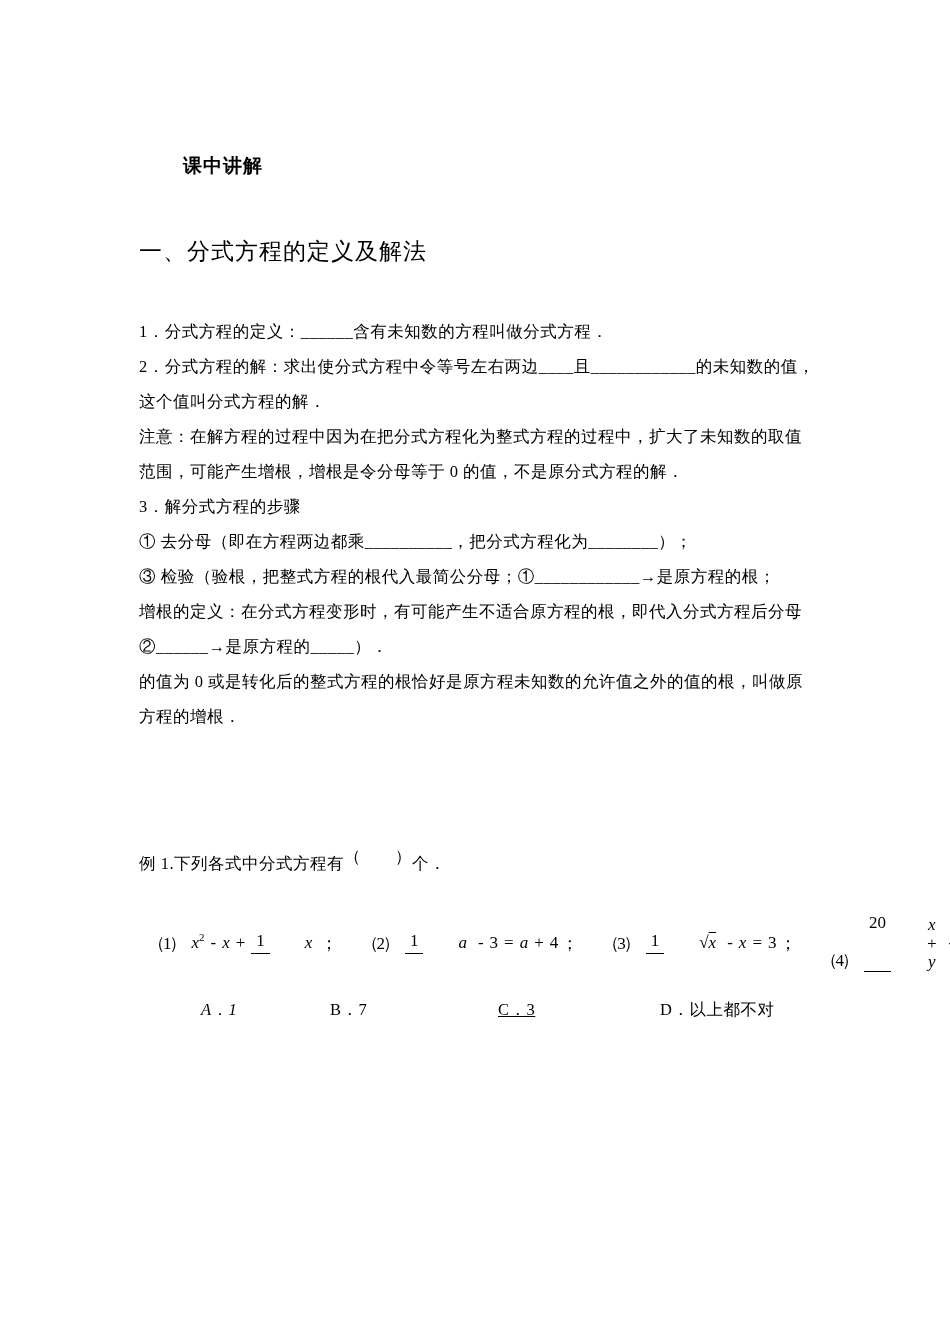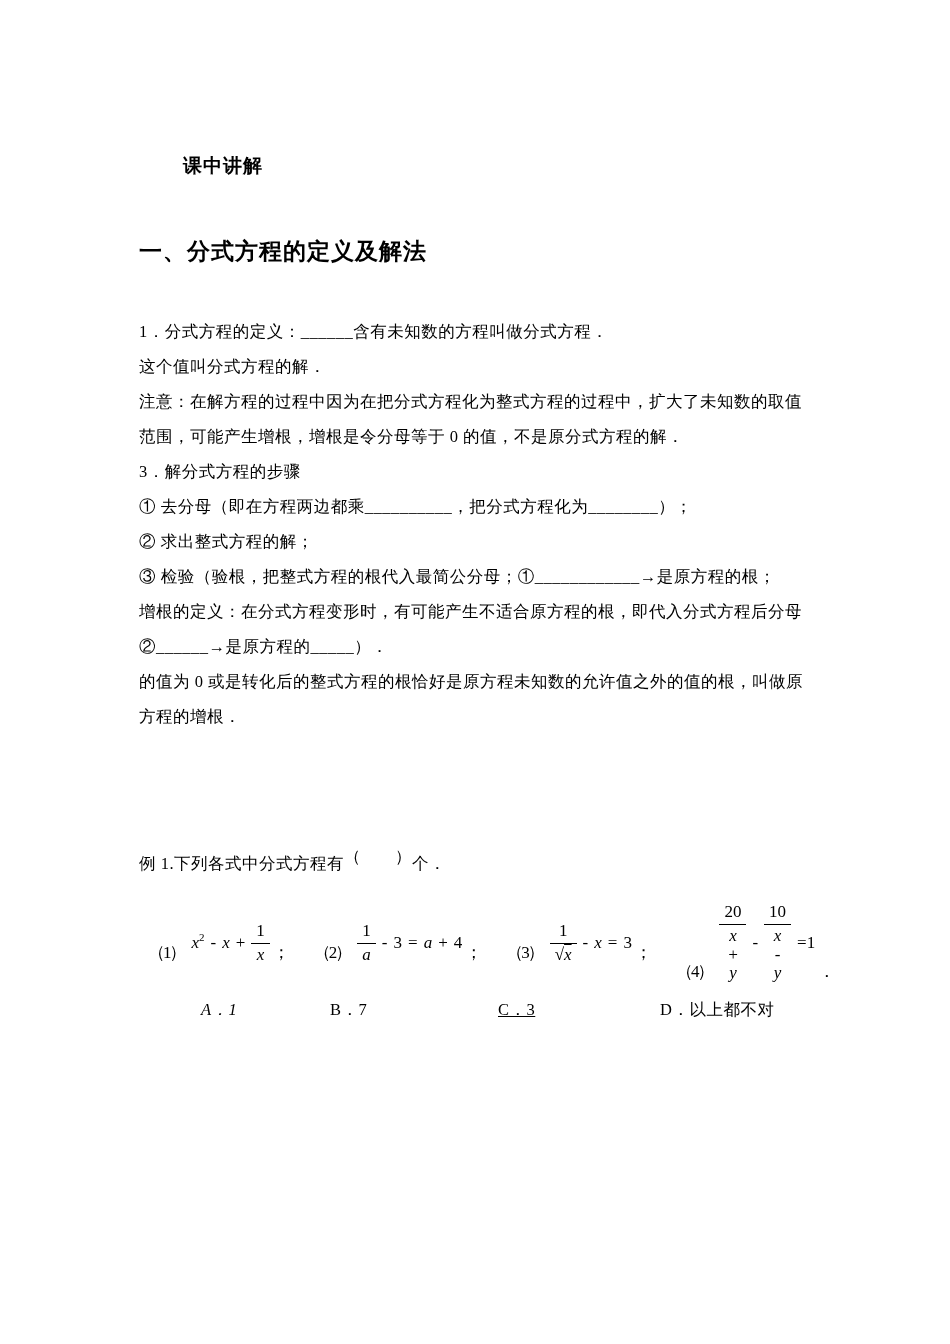--- a/index.html
+++ b/index.html
@@ -25,21 +25,21 @@
     font-size: 19px;
     letter-spacing: 1px;
     white-space: pre;
     margin-left: 44px;
   }
   .doc-heading {
     position: absolute;
     left: 139px;
     top: 236px;
     font-family: "Liberation Sans", "DejaVu Sans", sans-serif;
-    font-weight: bold;
+    font-weight: normal;
     font-size: 23px;
     letter-spacing: 1px;
     white-space: pre;
   }
   .body-block {
     position: absolute;
     left: 139px;
     top: 314px;
     width: 680px;
     font-size: 16.5px;
@@ -88,23 +88,24 @@
     display: inline-flex;
     align-items: center;
     gap: 6px;
   }
   .fsep {
     align-self: flex-end;
     margin-left: 3px;
   }
   .frac {
     display: inline-flex;
-    flex-direction: column;
+    flex-direction: row;
     text-align: center;
     vertical-align: middle;
+    gap: 30px;
   }
   .frac .num {
     display: block;
     padding: 0 5px 2px 5px;
     border-bottom: 1px solid #000;
     line-height: 1.1;
   }
   .frac .den {
     display: block;
     padding: 2px 5px 0 5px;
@@ -154,26 +155,26 @@
 <body>
 
 <div class="page">
 
   <div class="doc-subtitle">课中讲解</div>
 
   <div class="doc-heading">一、分式方程的定义及解法</div>
 
   <div class="body-block">
     <div class="bline">1．分式方程的定义：______含有未知数的方程叫做分式方程．</div>
+    <div class="bline">2．分式方程的解：求出使分式方程中令等号左右两边____且____________的未知数的值，</div>
     <div class="bline">这个值叫分式方程的解．</div>
     <div class="bline">注意：在解方程的过程中因为在把分式方程化为整式方程的过程中，扩大了未知数的取值</div>
     <div class="bline">范围，可能产生增根，增根是令分母等于 0 的值，不是原分式方程的解．</div>
     <div class="bline">3．解分式方程的步骤</div>
     <div class="bline">① 去分母（即在方程两边都乘__________，把分式方程化为________）；</div>
-    <div class="bline">② 求出整式方程的解；</div>
     <div class="bline">③ 检验（验根，把整式方程的根代入最简公分母；①____________→是原方程的根；</div>
     <div class="bline">增根的定义：在分式方程变形时，有可能产生不适合原方程的根，即代入分式方程后分母</div>
     <div class="bline">②______→是原方程的_____）．</div>
     <div class="bline">的值为 0 或是转化后的整式方程的根恰好是原方程未知数的允许值之外的值的根，叫做原</div>
     <div class="bline">方程的增根．</div>
   </div>
 
   <div class="example-line"><span>例 1.下列各式中分式方程有</span><span class="raised-paren">（　　）</span><span>个．</span></div>
 
   <div class="formula-row">

